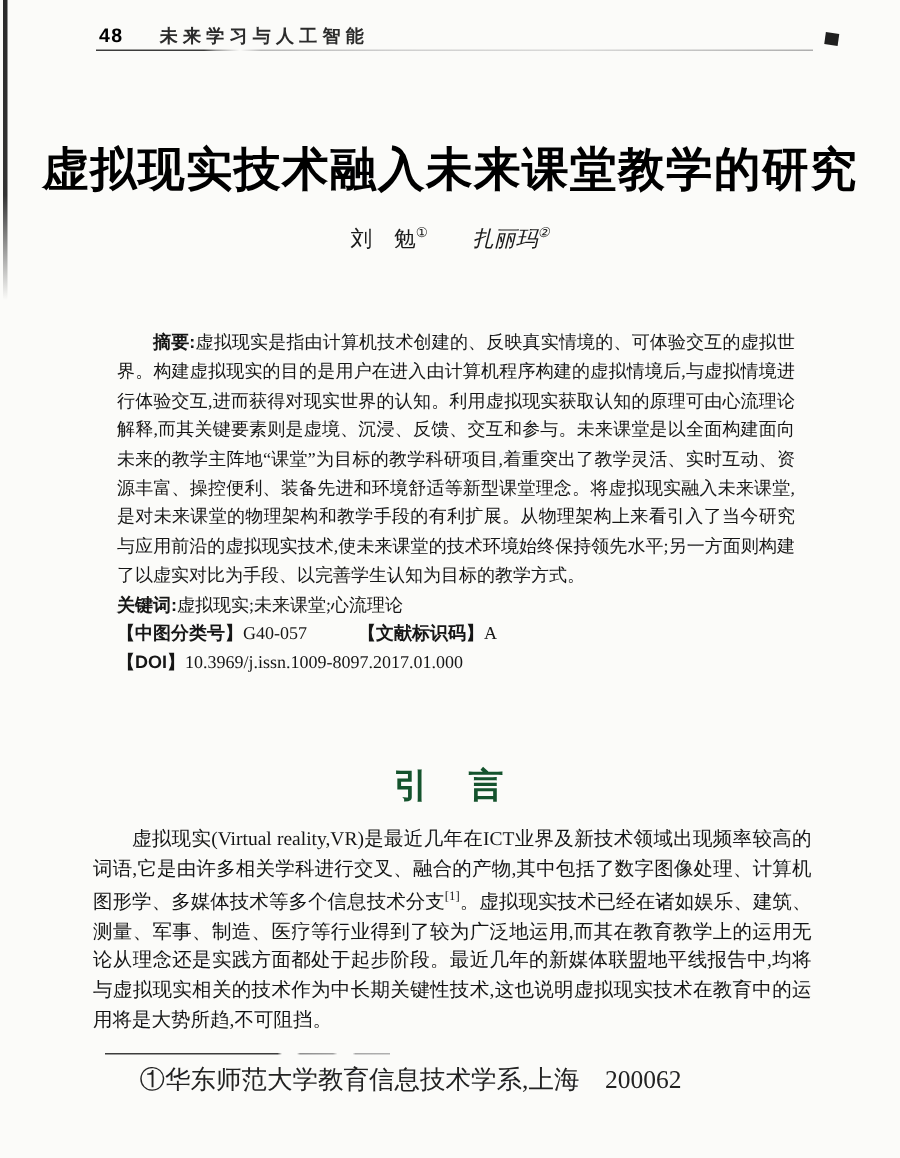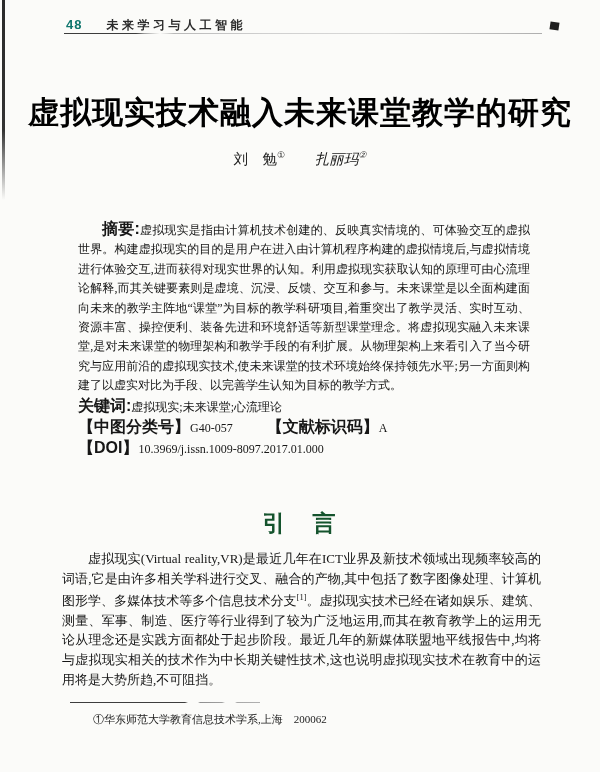--- a/index.html
+++ b/index.html
@@ -18,21 +18,21 @@
     background: linear-gradient(to bottom, #2a2a2a 0%, #333 65%, rgba(51,51,51,0) 100%);
   }
   .scan-speck {
     position: absolute; left: 550px; top: 22px; width: 9px; height: 8px;
     background: #1f1f1f; transform: rotate(8deg);
   }
 
   
   .running-head { position: absolute; top: 15px; left: 66px; white-space: nowrap;
     font-family: "Liberation Sans", "DejaVu Sans", sans-serif; }
-  .pageno { font-size: 13px; font-weight: bold; letter-spacing: 1px; color: #0f766e; }
+  .pageno { font-size: 13px; font-weight: bold; letter-spacing: 1px; color: #000000; }
   .jtitle { font-size: 12px; font-weight: bold; letter-spacing: 3.5px; color: #2b2b2b; margin-left: 24px; }
   .head-rule {
     position: absolute; top: 33px; left: 64px; width: 478px; height: 2px;
     background: linear-gradient(to right,
       #3c3c3c 0px, #3c3c3c 72px, #9a9a9a 80px, rgba(160,160,160,0) 96px,
       #b9b9b9 110px, #cfcfcf 200px, rgba(190,190,190,.55) 320px, #aeaeae 478px);
     background-size: 100% 1.3px; background-repeat: no-repeat;
   }
 
   
@@ -46,21 +46,21 @@
   .author + .author { margin-left: 26px; font-style: italic; }
   .author sup { font-size: 9px; vertical-align: 6px; }
 
   
   .meta {
     position: absolute; top: 219px; left: 78px; width: 452px;
     font-size: 12px; line-height: 19.4px; text-align: justify; color: #161616;
   }
   .meta p { margin: 0; }
   .abstract { text-indent: 2em; }
-  .blabel { font-weight: bold; font-family: "Liberation Sans", "DejaVu Sans", sans-serif; font-size: 16px; }
+  .blabel { font-weight: bold; font-family: "Liberation Sans", "DejaVu Sans", sans-serif; font-size: 12px; }
   .meta-gap { margin-left: 34px; }
 
   
   .section-heading {
     position: absolute; top: 508px; left: 0; width: 600px; margin: 0;
     text-align: center; font-size: 23px; font-weight: bold; color: #14532d;
     font-family: "Liberation Sans", "DejaVu Sans", sans-serif; letter-spacing: 2px;
   }
   .body-para {
     position: absolute; top: 549px; left: 62px; width: 479px; margin: 0;
@@ -71,21 +71,21 @@
 
   
   .foot-rule {
     position: absolute; top: 702px; left: 70px; width: 190px; height: 1.4px;
     background: linear-gradient(to right,
       #3d3d3d 0px, #3d3d3d 115px, rgba(0,0,0,0) 118px, rgba(0,0,0,0) 128px,
       #8f8f8f 130px, #9f9f9f 152px, rgba(0,0,0,0) 155px, rgba(0,0,0,0) 165px,
       #a8a8a8 167px, #b0b0b0 190px);
   }
   .footnotes { position: absolute; top: 710px; left: 93px; width: 440px;
-    font-size: 11px; line-height: 19px; color: #222; }
+    font-size: 17px; line-height: 19px; color: #222; }
   .footnotes p { margin: 0; }
 </style>
 </head>
 <body>
 
 <div class="page">
 
   <div class="scan-left-edge"></div>
   <div class="scan-speck"></div>
 

